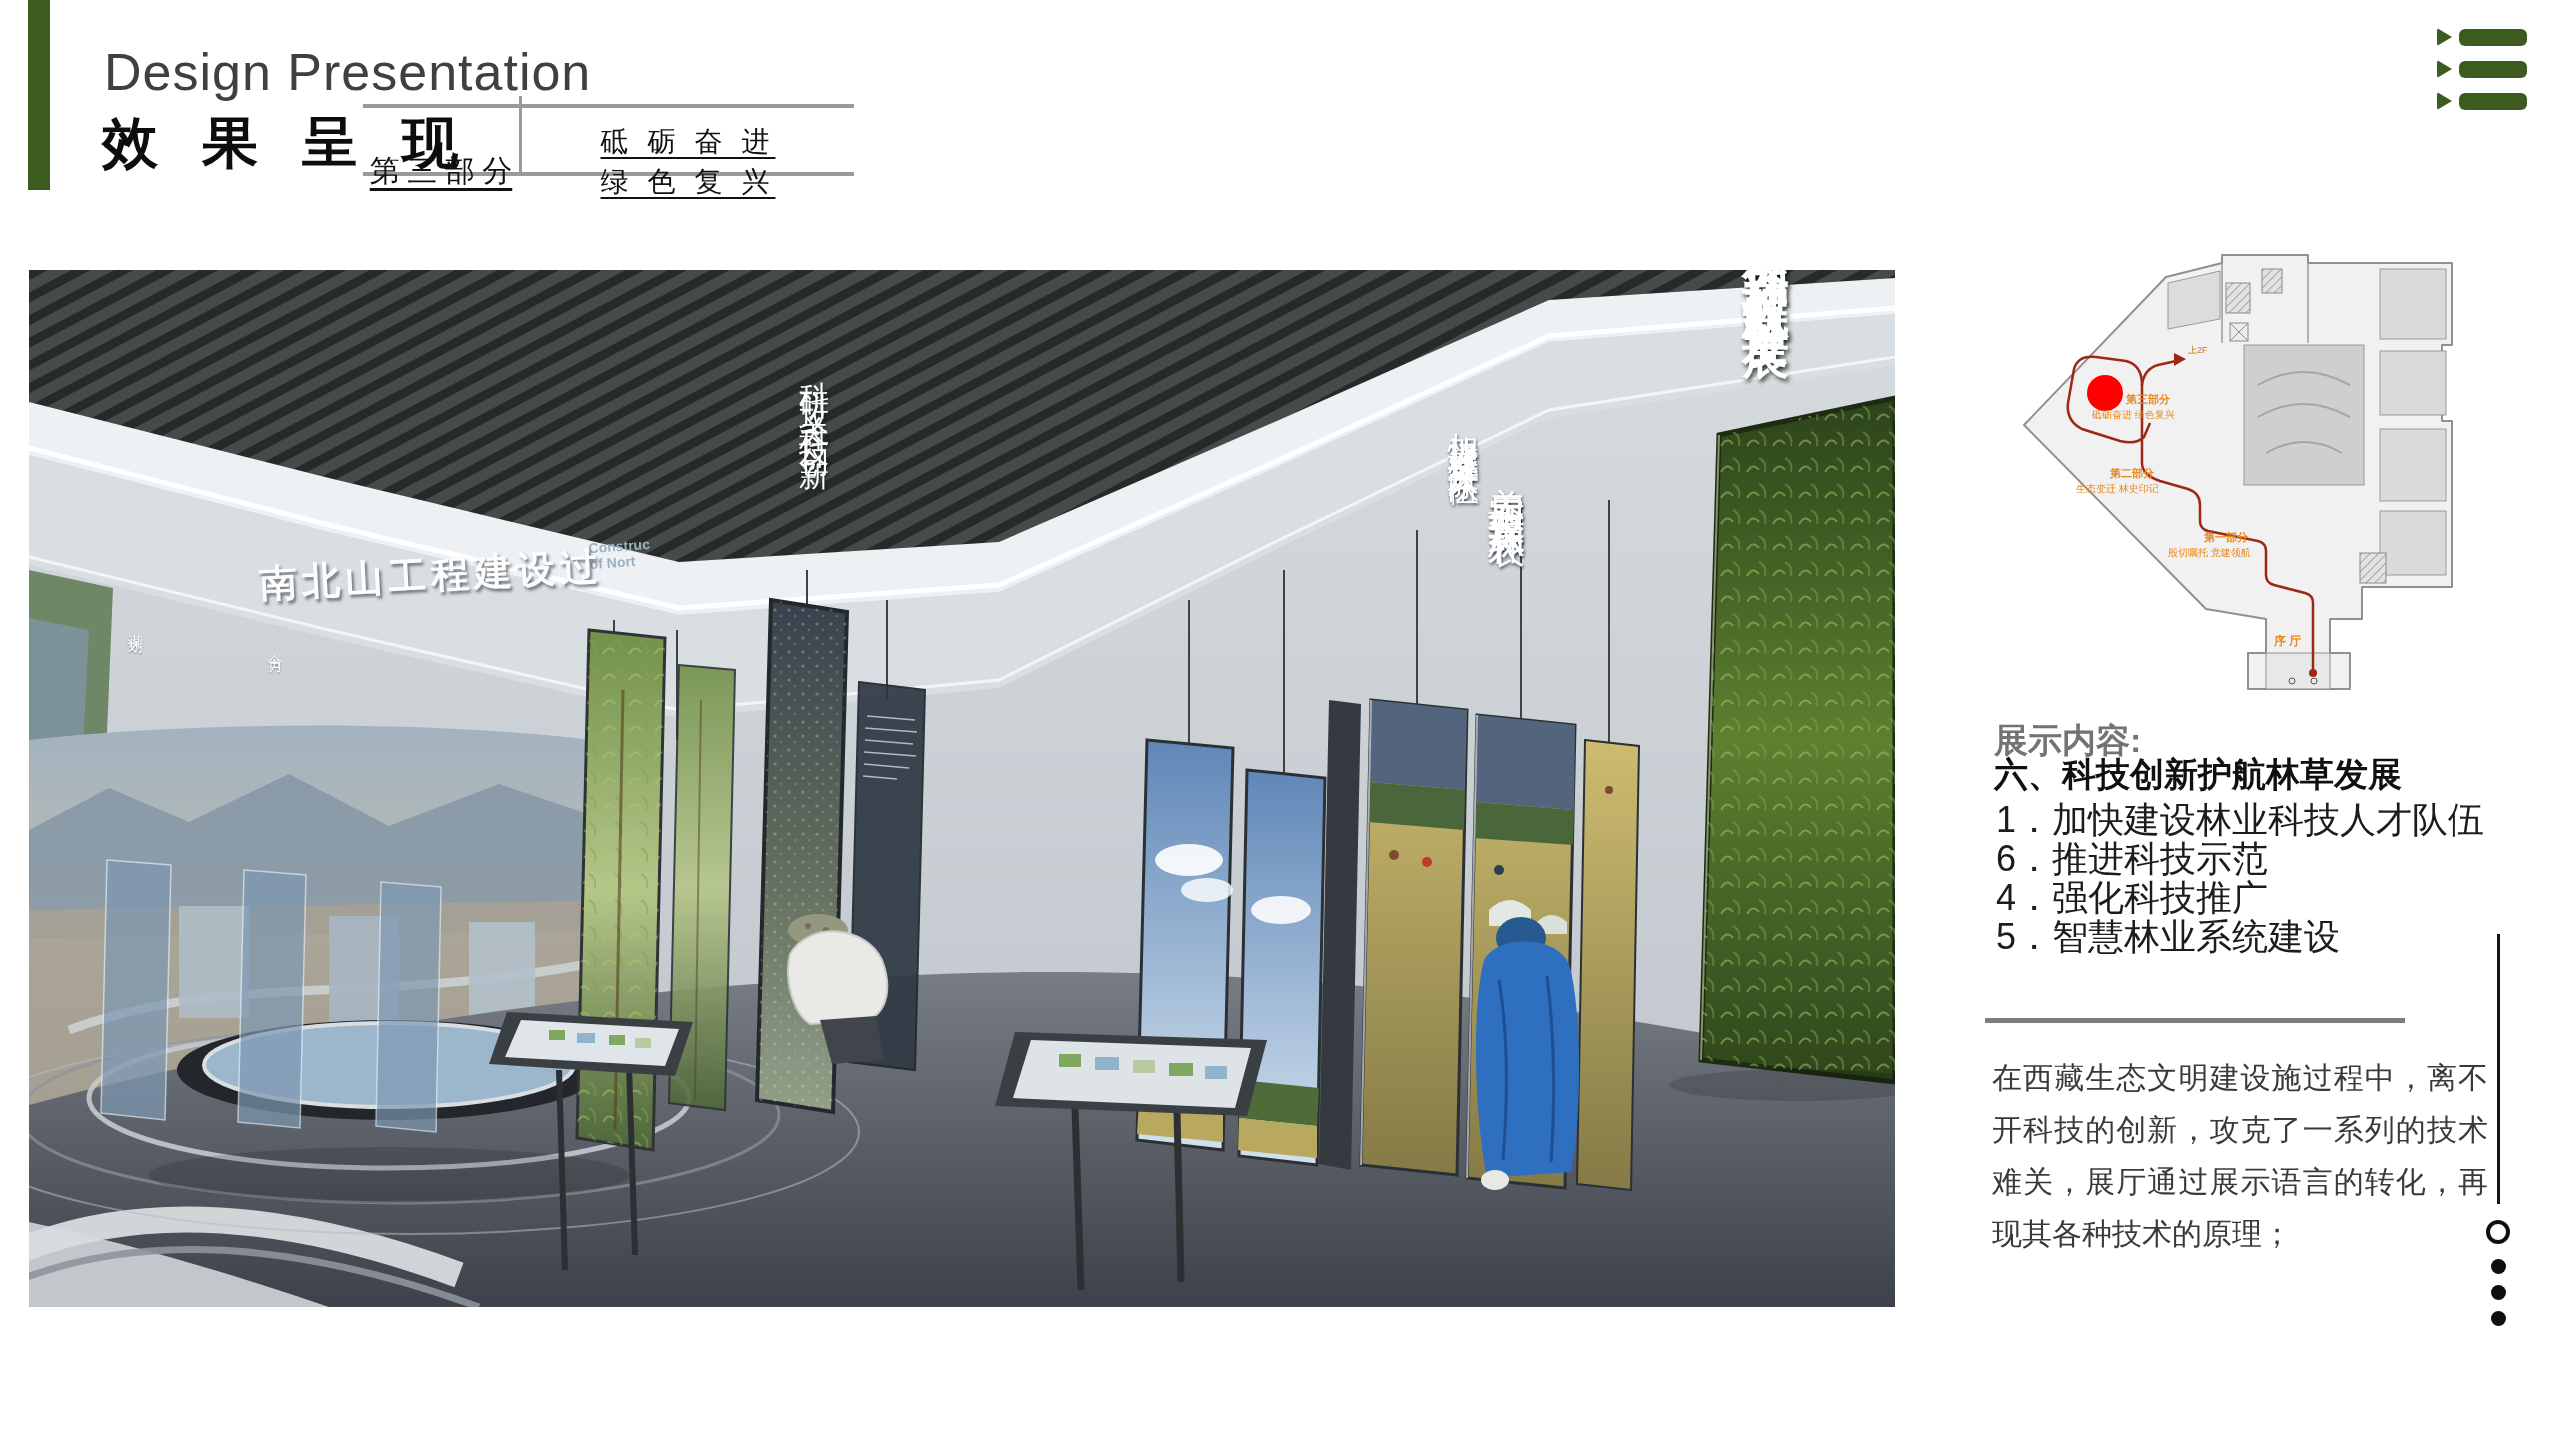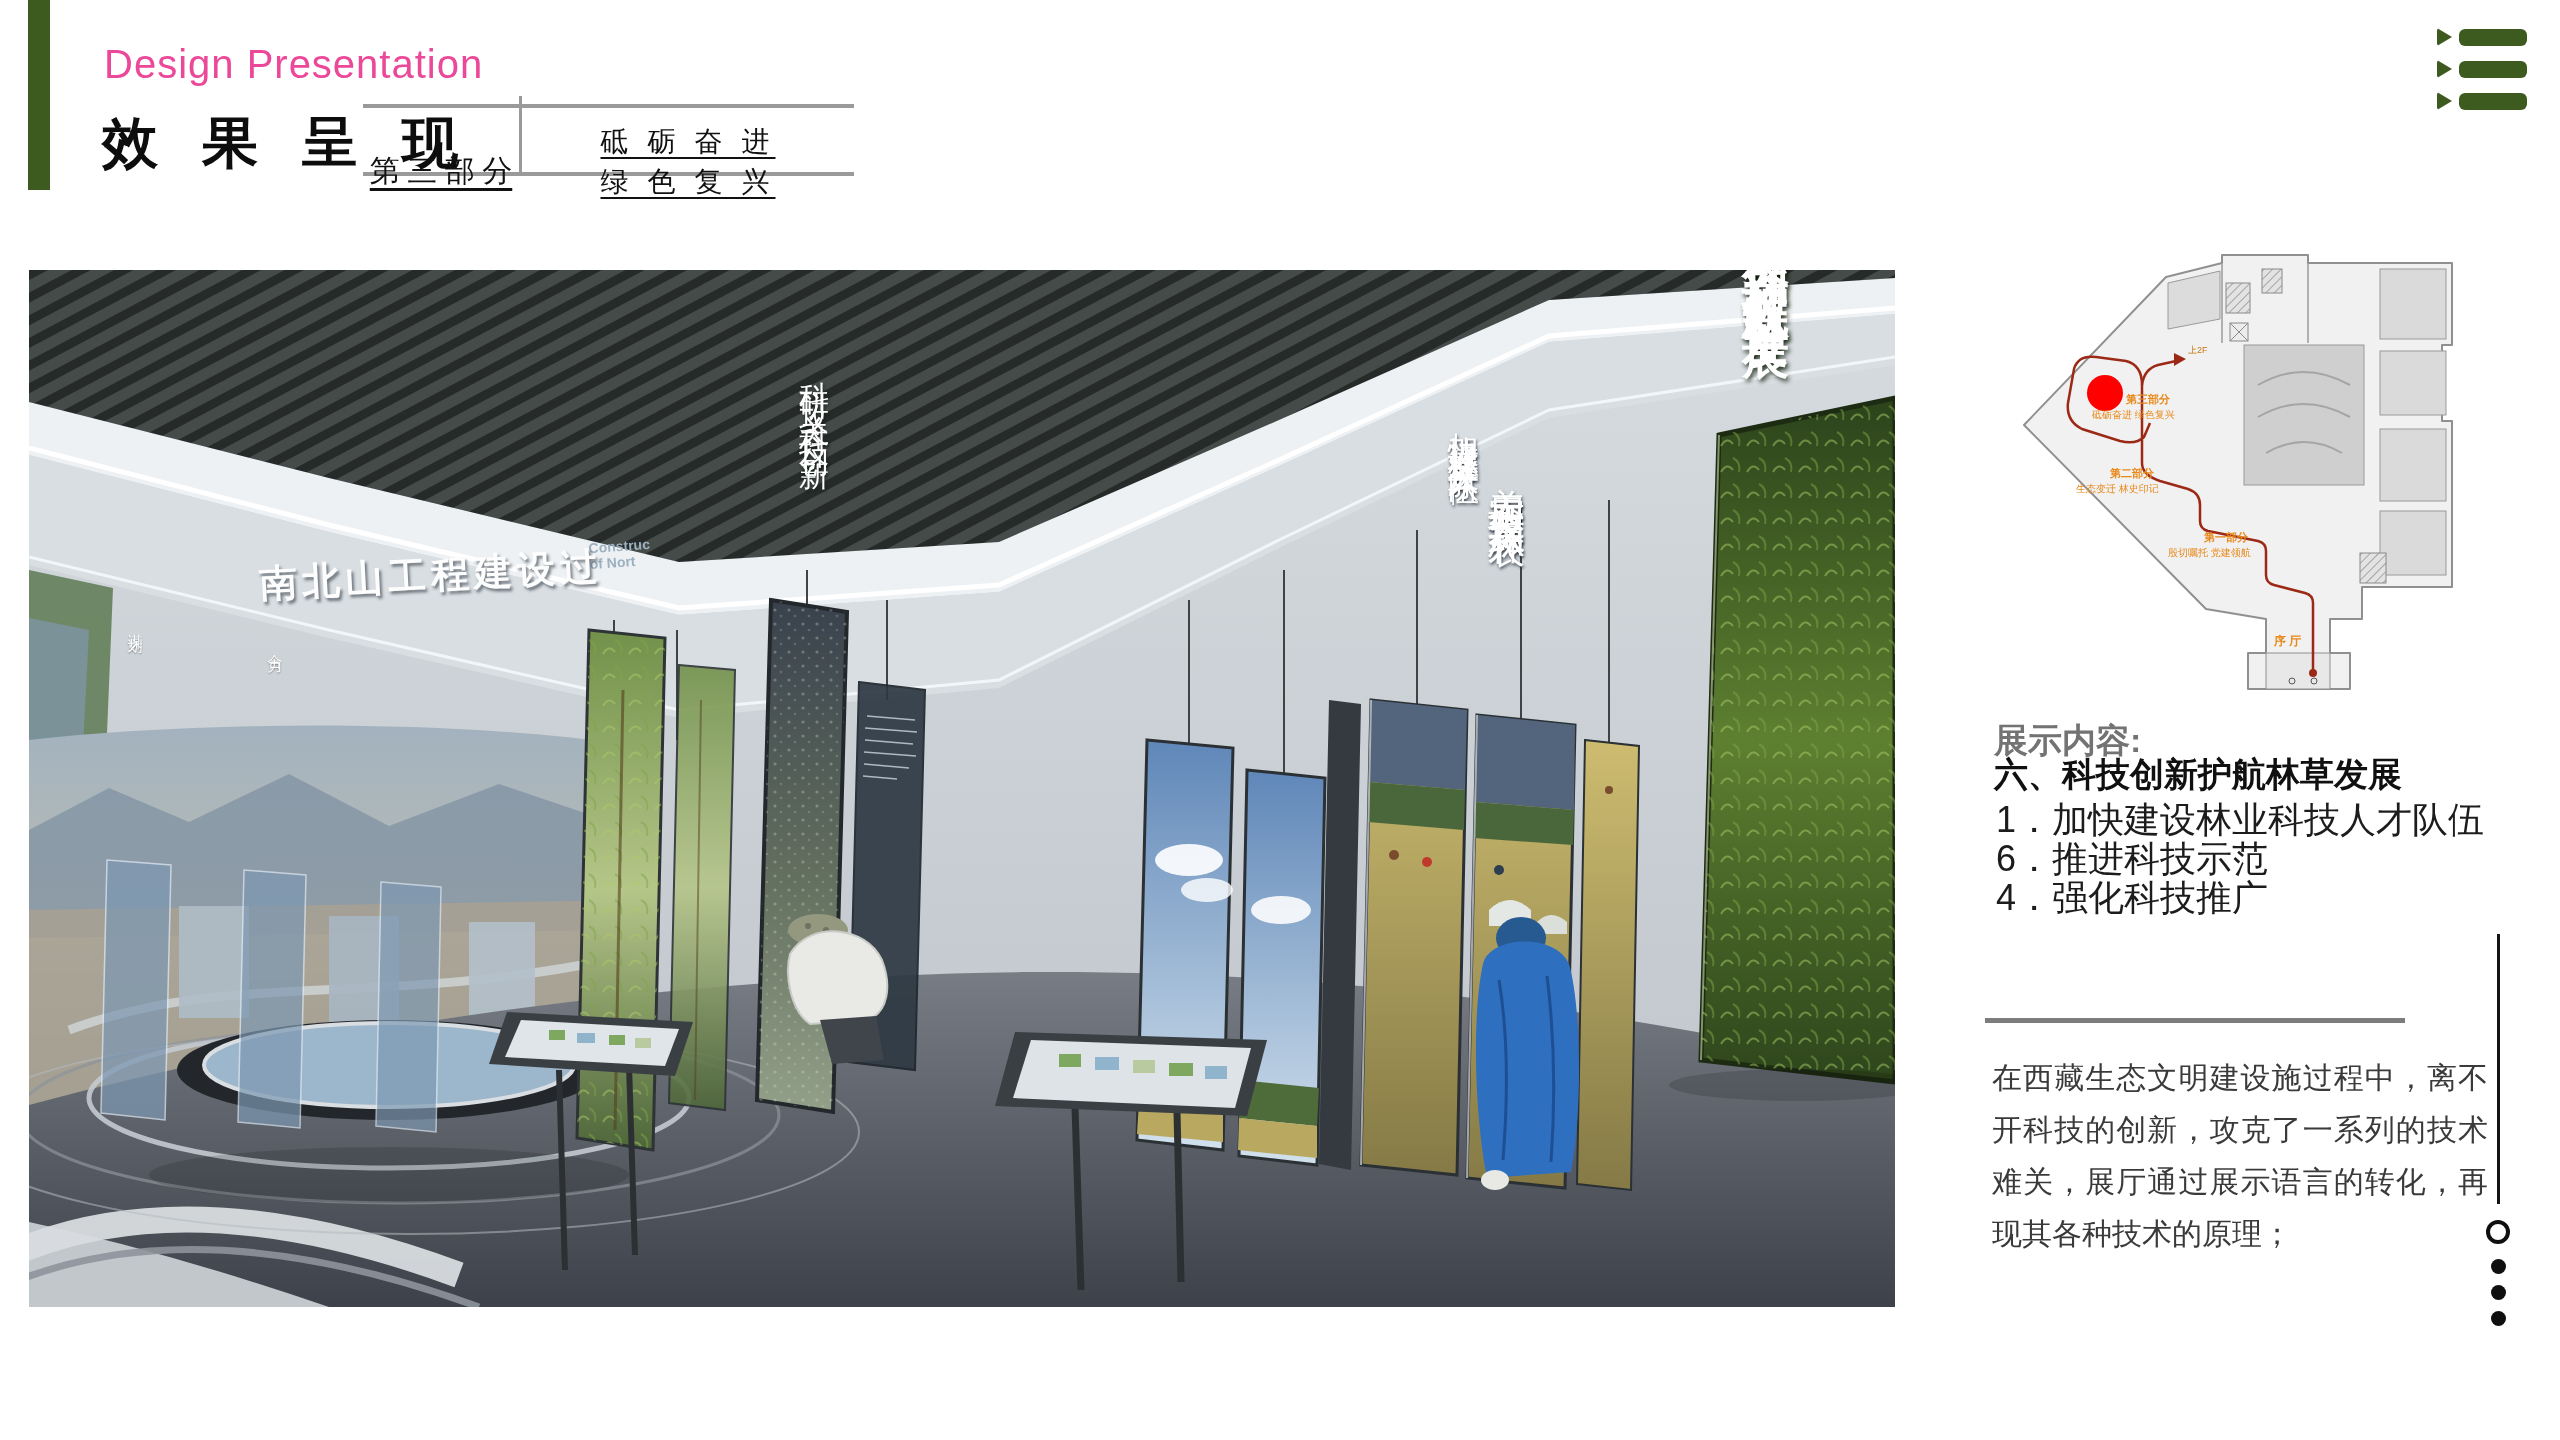--- a/index.html
+++ b/index.html
@@ -2,21 +2,21 @@
 <html><head>
 <meta charset="utf-8">
 <style>
   html,body{margin:0;padding:0;background:#fff;}
   body{font-family:"Liberation Sans",sans-serif;}
   #page{position:relative;width:2560px;height:1440px;background:#fff;overflow:hidden;}
   .abs{position:absolute;}
 
   
   #green-bar{left:28px;top:0;width:22px;height:190px;background:#3e5b1f;}
-  #en-subtitle{left:104px;top:42px;font-size:40px;color:#ec4899;letter-spacing:1px;text-align:right;}
+  #en-subtitle{left:104px;top:42px;font-size:52px;color:#404040;letter-spacing:1px;text-align:right;}
   #cn-title{left:102px;top:106px;font-size:56px;font-weight:bold;color:#0d0d0d;letter-spacing:44px;white-space:nowrap;}
   #part-table{left:363px;top:96px;width:491px;height:82px;}
   #part-table .tline{position:absolute;left:0;width:100%;height:4px;background:#9a9a9a;}
   #part-table .vdiv{position:absolute;left:156px;top:0;width:3px;height:80px;background:#9a9a9a;}
   #part-cell{position:absolute;left:0;top:8px;width:156px;height:88px;display:flex;align-items:flex-end;justify-content:center;}
   #part-cell span{font-family:"Liberation Serif",serif;font-size:30px;color:#111;text-decoration:underline;text-underline-offset:7px;white-space:nowrap;}
   #motto-cell{position:absolute;left:159px;top:10px;width:332px;height:64px;display:flex;flex-direction:column;align-items:center;justify-content:center;gap:2px;margin-top:24px;}
   #motto-cell span{font-family:"Liberation Serif",serif;font-size:28px;color:#111;text-decoration:underline;text-underline-offset:6px;white-space:nowrap;letter-spacing:6px;}
 
   
@@ -369,20 +369,21 @@
       <text x="180" y="100" font-size="9" fill="#c87a10">上2F</text>
     </g>
   </svg>
 
   <div class="abs" id="section-label">展示内容:</div>
   <div class="abs" id="section-title">六、科技创新护航林草发展</div>
   <div class="abs" id="item-list">
     <div class="list-item">1．加快建设林业科技人才队伍</div>
     <div class="list-item">6．推进科技示范</div>
     <div class="list-item">4．强化科技推广</div>
+    <div class="list-item">5．智慧林业系统建设</div>
   </div>
   <div class="abs" id="divider"></div>
   <div class="abs" id="paragraph">在西藏生态文明建设施过程中，离不开科技的创新，攻克了一系列的技术难关，展厅通过展示语言的转化，再现其各种技术的原理；</div>
 
   <div class="abs" id="vline"></div>
   <div class="abs pgdot" id="pg-circle"></div>
   <div class="abs pgdot pg-solid" style="top:1259px;"></div>
   <div class="abs pgdot pg-solid" style="top:1285px;"></div>
   <div class="abs pgdot pg-solid" style="top:1311px;"></div>
 

